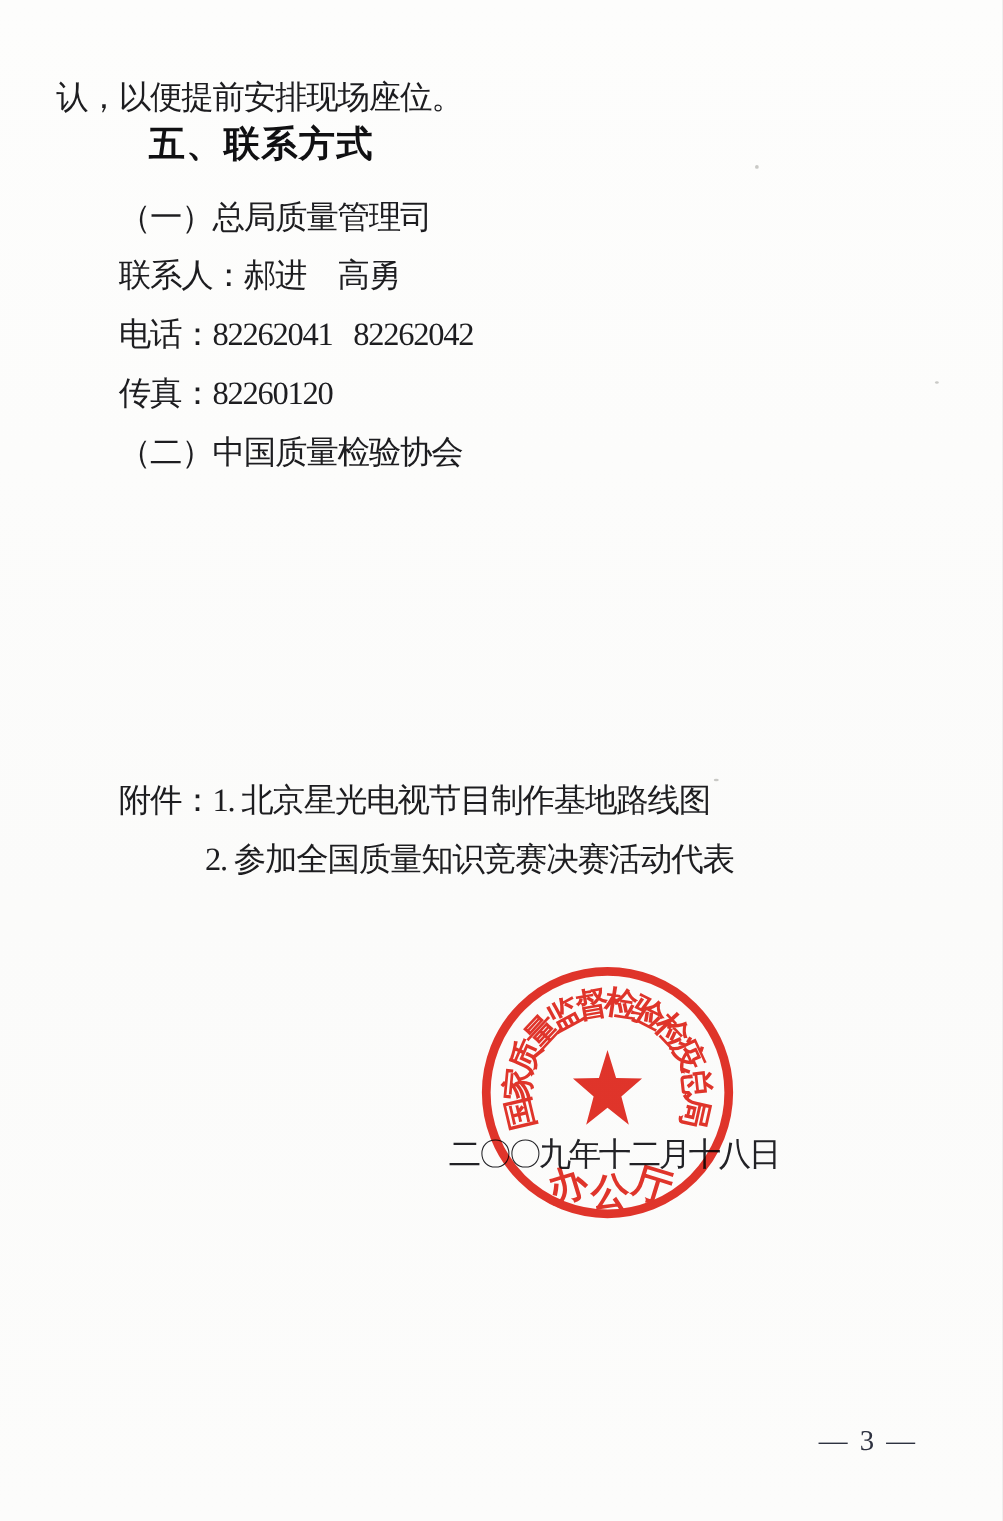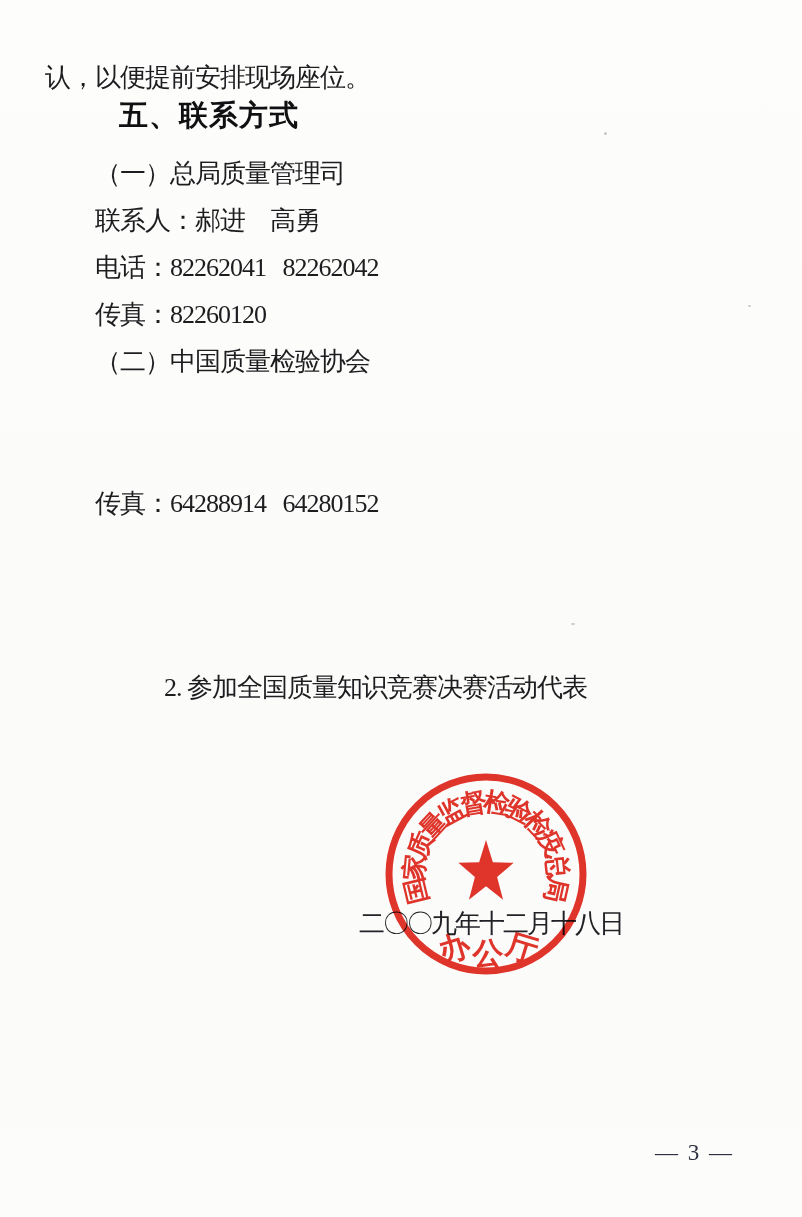--- a/index.html
+++ b/index.html
@@ -70,23 +70,23 @@
   <div class="line" style="left:45px; top:62px;">认，以便提前安排现场座位。</div>
 
   <div class="heading" style="left:88px; top:96px;margin-left:31px;">五、联系方式</div>
 
   <div class="line" style="left:95px; top:158px;">（一）总局质量管理司</div>
   <div class="line" style="left:95px; top:205px;">联系人：郝进　高勇</div>
   <div class="line" style="left:95px; top:252px;">电话：82262041   82262042</div>
   <div class="line" style="left:95px; top:299px;">传真：82260120</div>
 
   <div class="line" style="left:95px; top:346px;text-align:right;">（二）中国质量检验协会</div>
-  <div class="line" style="left:95px; top:488px;">传真：64288914   64280152</div>
 
 
+  <div class="line" style="left:95px; top:625px;">附件：1. 北京星光电视节目制作基地路线图</div>
   <div class="line" style="left:164px; top:672px;">2. 参加全国质量知识竞赛决赛活动代表</div>
 
   <div class="date-line">二〇〇九年十二月十八日</div>
 
   <svg class="stamp-svg" viewBox="0 0 802 1217">
     <g fill="none" stroke="none">
 
       <circle cx="486" cy="874" r="97" stroke="#e1251b" stroke-width="7" fill="none"></circle>
 
       <g transform="translate(486,873) scale(0.88,1)">

